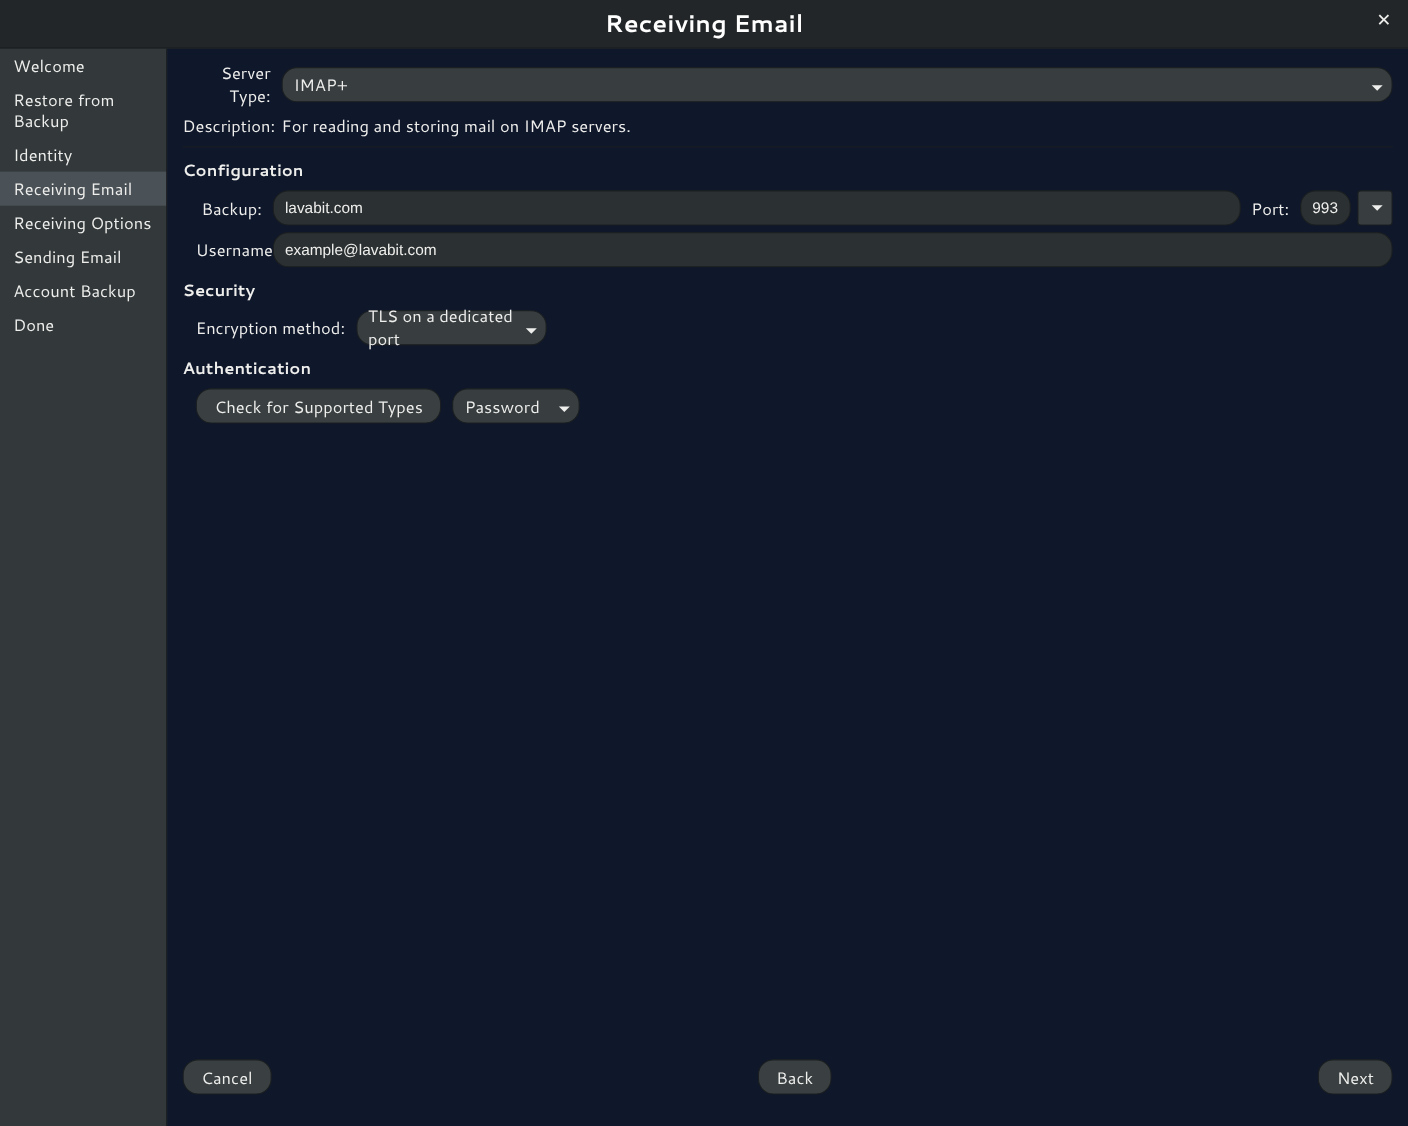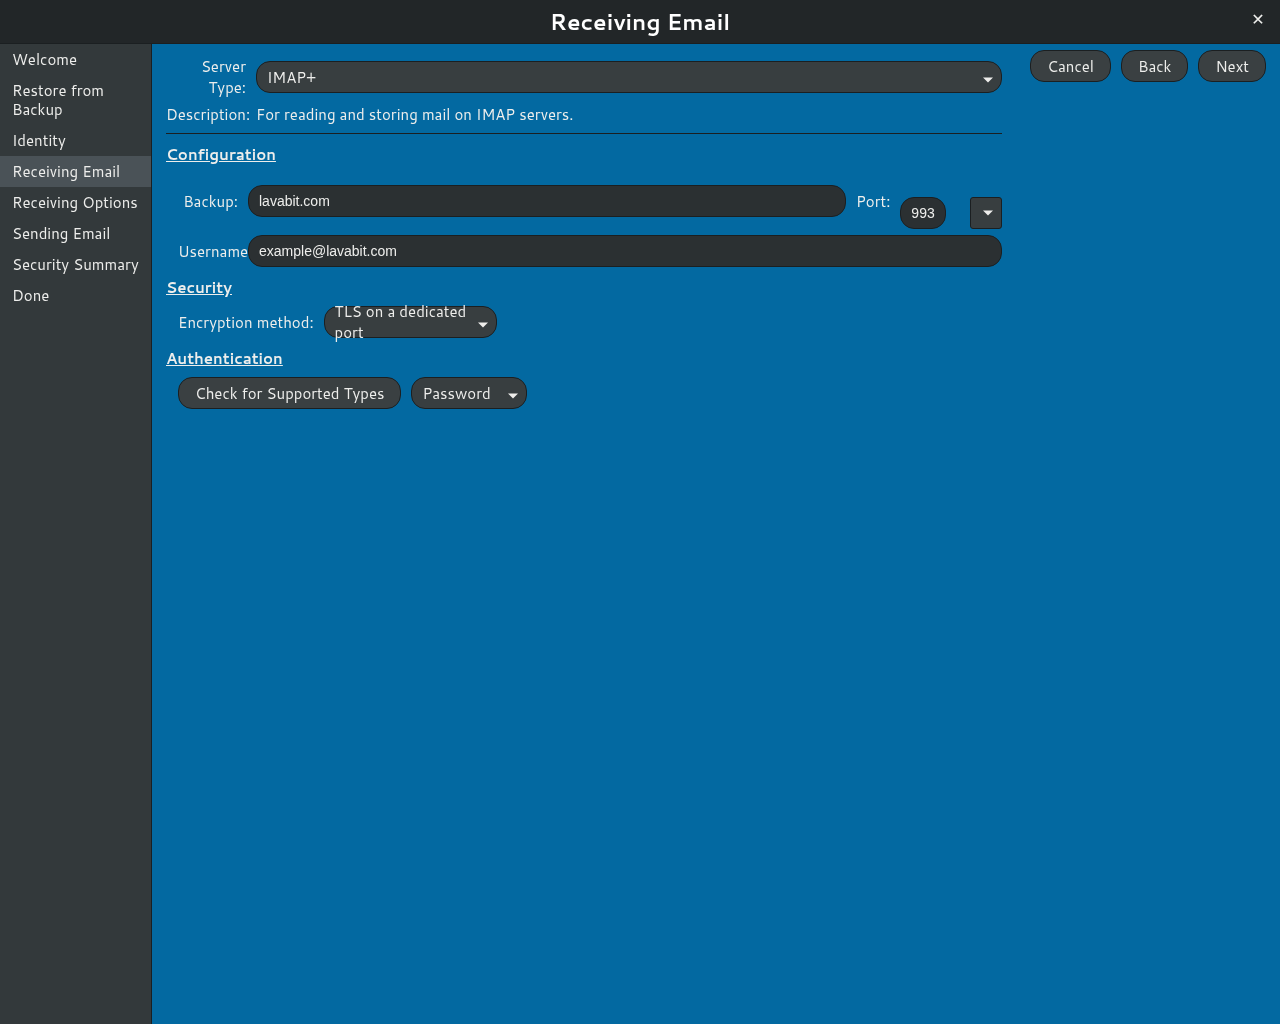--- a/index.html
+++ b/index.html
@@ -54,22 +54,23 @@
     color: #eeeeec;
     cursor: pointer;
     line-height: 19px;
   }
   .sidebar-item.active {
     background: #4a5257;
   }
 
   .content {
     flex: 1;
-    background: #0369a1;
-    display: flex;
+    background: #0f172a;
+    display: flex;
+    flex-direction: column;
   }
   .form-area {
     flex: 1;
     padding: 12px 14px 0 14px;
     overflow: auto;
   }
 
   .row {
     display: flex;
     align-items: center;
@@ -80,21 +81,20 @@
     width: 80px;
     text-align: right;
     color: #eeeeec;
   }
 
   .section-header {
     font-weight: 700;
     color: #eeeeec;
     margin-top: 10px;
     margin-bottom: 8px;
-    text-decoration: underline;
   }
 
   
   .field, .select, .btn {
     background: #2b3032;
     border: 1px solid #1b1f21;
     border-radius: 14px;
     color: #eeeeec;
     height: 32px;
     display: flex;
@@ -131,22 +131,21 @@
   .btn {
     background: #3a4042;
     padding: 0 16px;
     cursor: pointer;
     justify-content: center;
   }
 
   .port-group {
     display: flex;
     align-items: center;
-    gap: 24px;
-    margin-top: 24px;
+    gap: 6px;
   }
   .port-field { width: 46px; }
   .port-caret {
     width: 32px; height: 32px;
     background: #383e40;
     border: 1px solid #1b1f21;
     border-radius: 3px;
     position: relative;
     cursor: pointer;
   }
@@ -155,23 +154,23 @@
 
   .separator {
     height: 1px;
     background: #1b1f21;
     margin: 8px 0 6px 0;
   }
 
   
   .footer {
     display: flex;
-    justify-content: flex-end;
+    justify-content: space-between;
     gap: 10px;
-    padding: 6px 14px 4px 14px;
+    padding: 6px 14px 29px 14px;
   }
   .footer .btn {
     min-width: 64px;
   }
 
   .desc-text { color: #eeeeec; }
 </style>
 </head>
 <body>
 
@@ -197,21 +196,21 @@
     <div class="sidebar-item active">
       <span>Receiving Email</span>
     </div>
     <div class="sidebar-item">
       <span>Receiving Options</span>
     </div>
     <div class="sidebar-item">
       <span>Sending Email</span>
     </div>
     <div class="sidebar-item">
-      <span>Security Summary</span>
+      <span>Account Backup</span>
     </div>
     <div class="sidebar-item">
       <span>Done</span>
     </div>
   </div>
 
   <div class="content">
     <div class="form-area">
 
       <div class="row">

